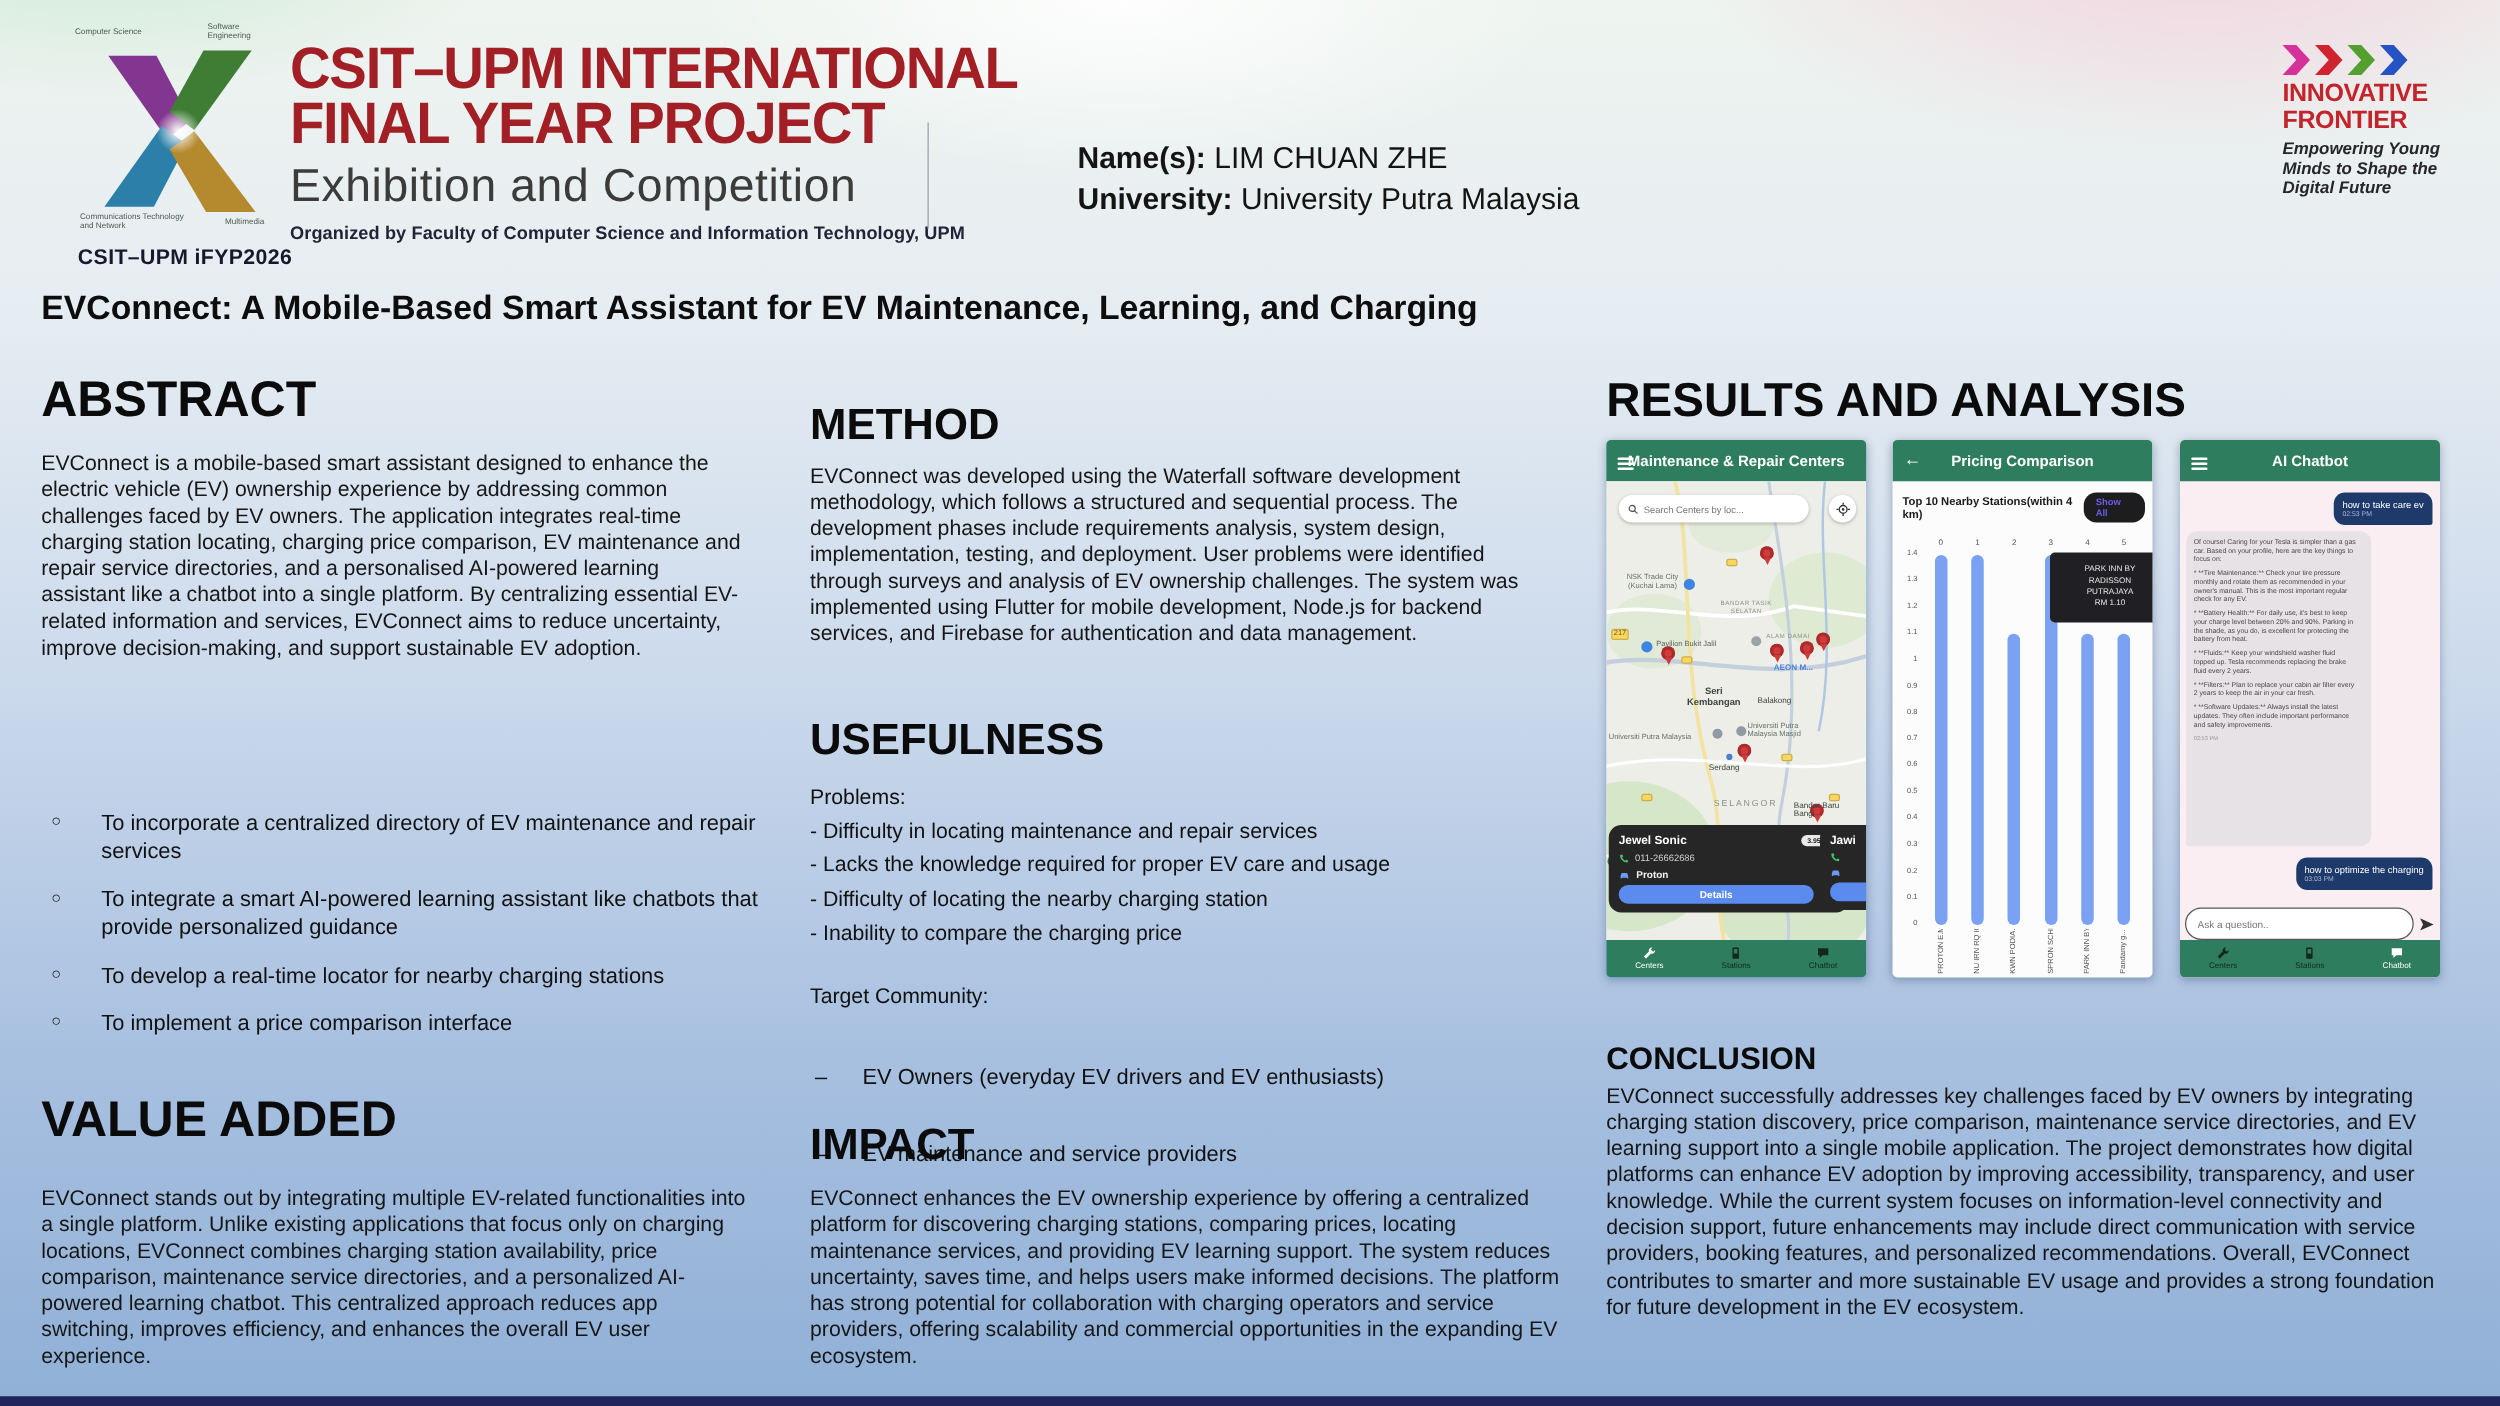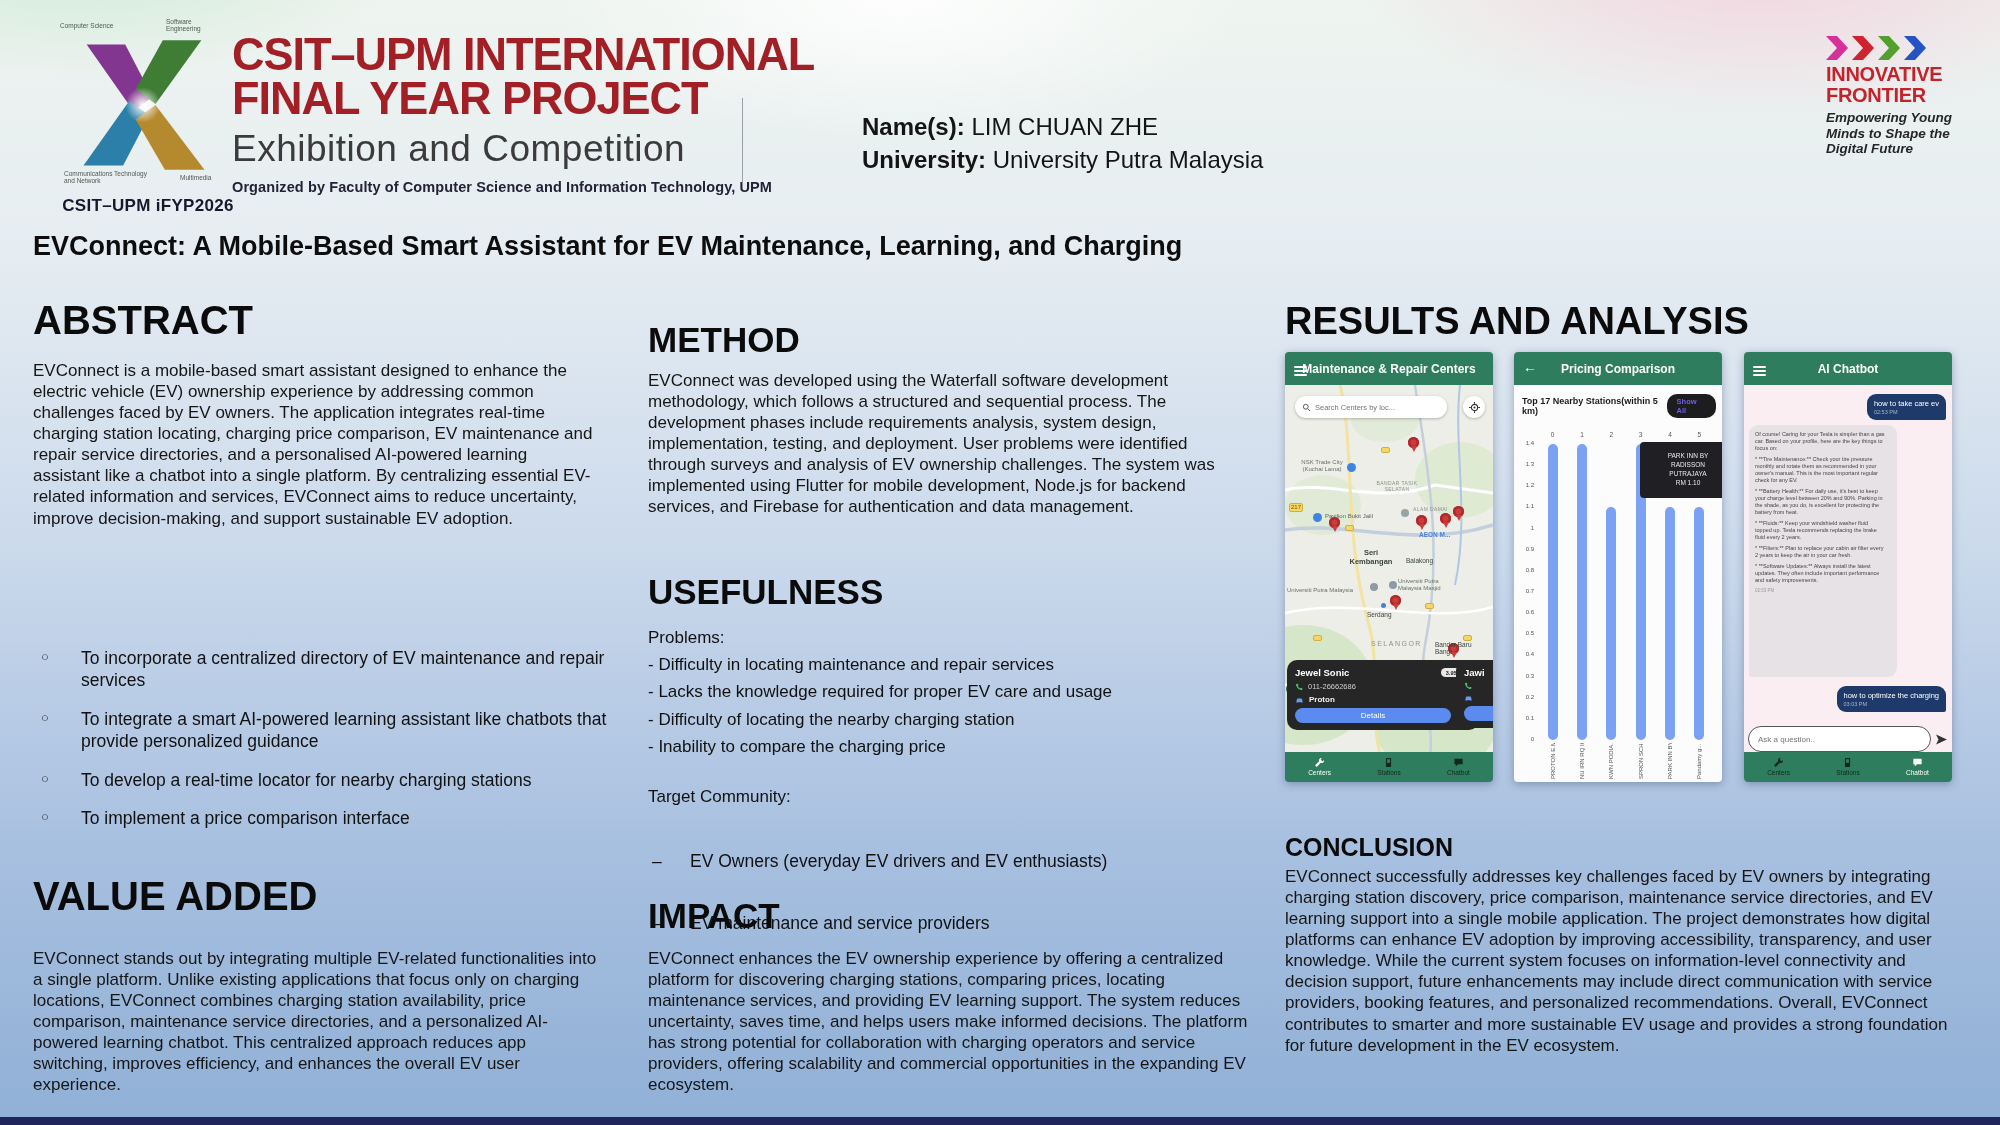--- a/index.html
+++ b/index.html
@@ -77,21 +77,21 @@
   .shield.deco{ width:9px; height:6px; }
   .filter-pill{ position:absolute; left:64px; top:282px; width:62px; height:19px; background:#262626; border-radius:10px;
                 color:#f2f2f2; font-size:8.5px; display:flex; align-items:center; justify-content:center; gap:4px; box-shadow:0 1px 3px rgba(0,0,0,.4);}
   .fil-ico{ width:8px; height:7px; background:linear-gradient(#f2f2f2 0 1.4px, transparent 1.4px 2.8px, #f2f2f2 2.8px 4.2px, transparent 4.2px 5.6px, #f2f2f2 5.6px 7px); clip-path:polygon(0 0,100% 0,60% 100%,40% 100%);}
   .center-card{ position:absolute; background:#262626; border-radius:10px; padding:7px 8px; color:#fff;}
   .cc-row{ display:flex; align-items:center; gap:5px; margin-top:4px;}
   .cc-name{ font-weight:bold; font-size:9.5px; }
   .cc-badge{ background:#e9e9e9; color:#222; font-size:5.5px; border-radius:7px; padding:1.5px 5px; font-weight:bold;}
   .cc-sub{ color:#cfcfcf; font-size:7.5px; }
   .cc-brand{ color:#f2f2f2; font-size:8px; font-weight:bold;}
-  .details-btn{ flex:1; height:15px; background:#5c8bef; border-radius:8px; color:#fff; font-size:8px; font-weight:normal;
+  .details-btn{ flex:1; height:15px; background:#5c8bef; border-radius:8px; color:#fff; font-size:8px; font-weight:bold;
                 display:flex; align-items:center; justify-content:center;}
   .navgo-btn{ width:15px; height:15px; border-radius:50%; background:#5c8bef; display:flex; align-items:center; justify-content:center;}
 
   
   #phone2{ left:1514px; background:#fcfcfc; }
   .p2-subrow{ position:absolute; left:8px; right:6px; top:42px; display:flex; align-items:center; justify-content:space-between;}
   .p2-sub{ font-size:9px; font-weight:bold; color:#1b1b1b;}
   .showall{ background:#1d1d20; color:#6c5ce7; font-size:7.5px; font-weight:bold; border-radius:10px; padding:3px 10px;}
   .plot{ position:absolute; left:24px; right:8px; top:92px; height:296px; }
   .ytick{ position:absolute; right:100%; margin-right:4px; font-size:6px; color:#555; }
@@ -360,21 +360,21 @@
       </div>
     </div>
   </div>
 
   <div class="phone" id="phone2">
     <div class="ph-header">
       <span class="backarrow">←</span>
       <span>Pricing Comparison</span>
     </div>
     <div class="p2-subrow">
-      <span class="p2-sub">Top 17 Nearby Stations(within 5 km)</span>
+      <span class="p2-sub">Top 10 Nearby Stations(within 4 km)</span>
       <span class="showall">Show All</span>
     </div>
     <div class="plot" id="p2plot">
       <div class="bars-row" id="bars">
           <div class="bar-col">
             <span class="topnum">0</span>
             <div class="bar" style="height: 100%;"></div>
             <span class="xlab">PROTON E.M...</span>
           </div>
           <div class="bar-col">

